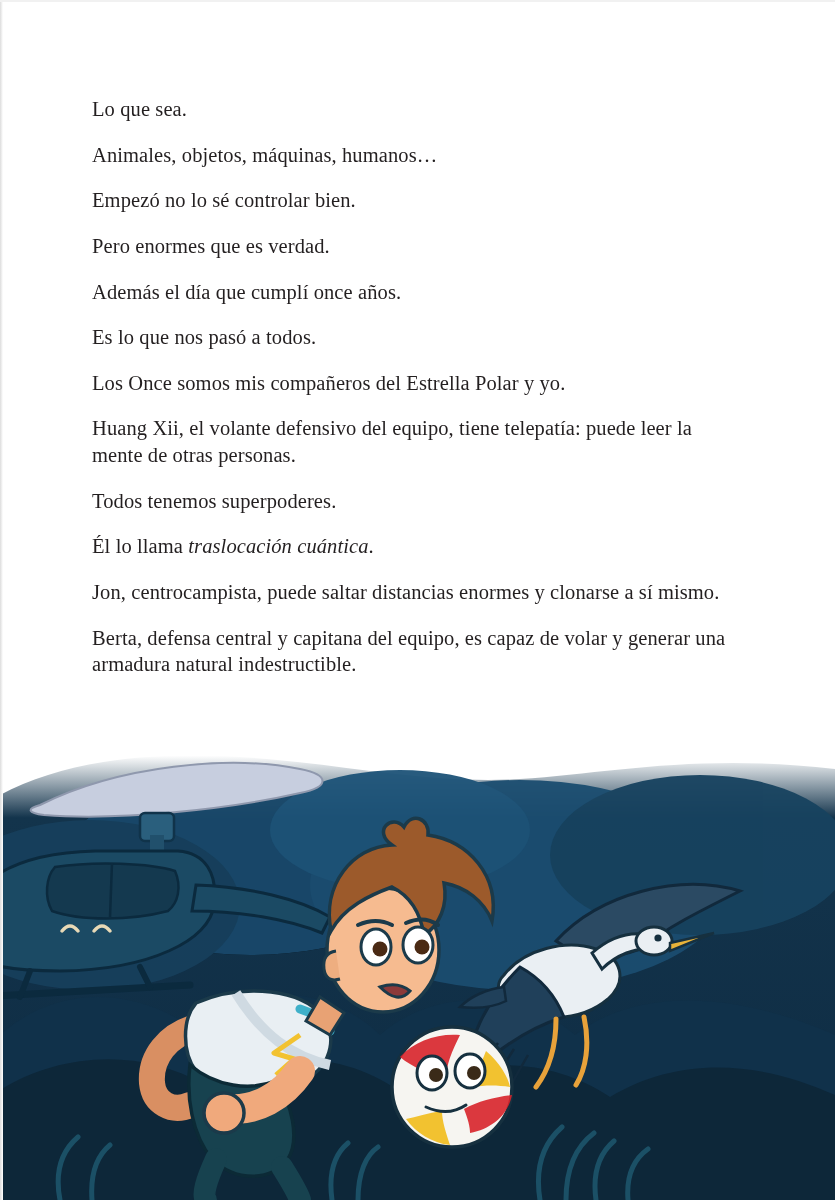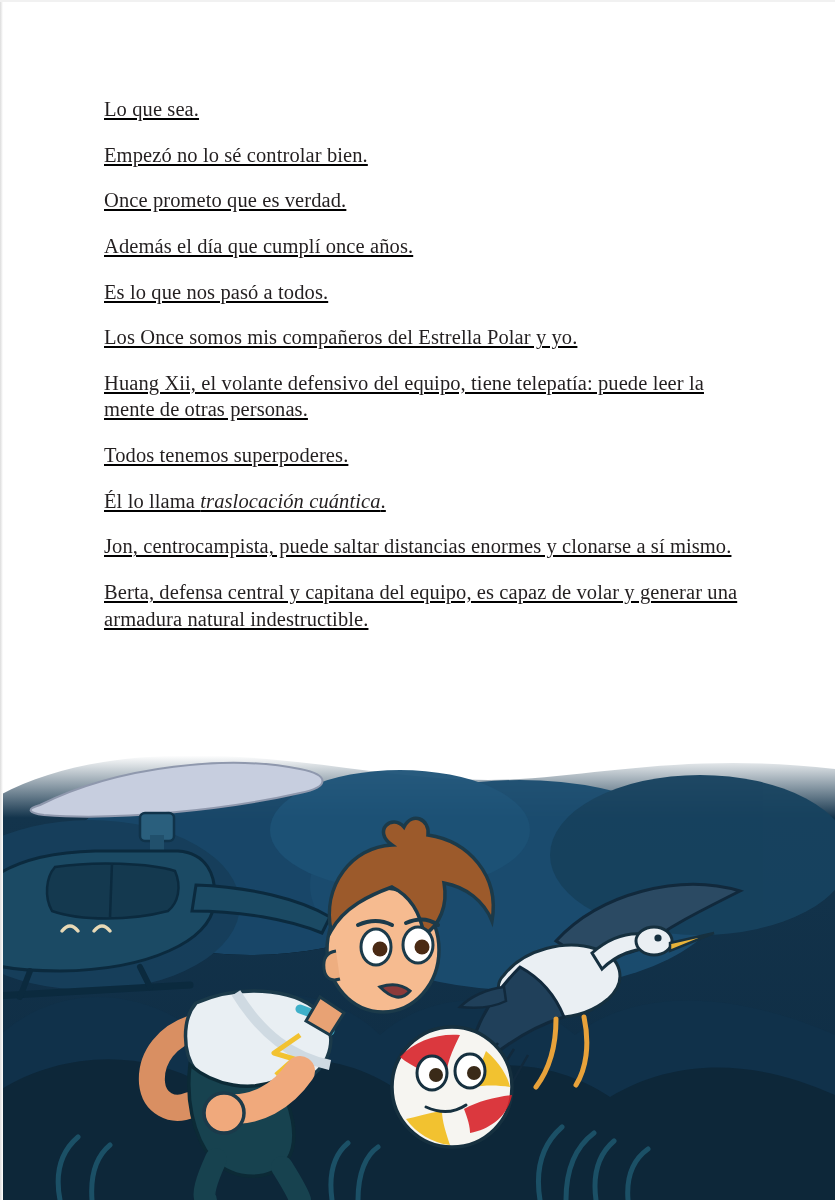--- a/index.html
+++ b/index.html
@@ -12,25 +12,24 @@
     width: 835px;
     height: 1200px;
     background: #ffffff;
     overflow: hidden;
     font-family: "Liberation Serif", serif;
   }
 
   
   .text-block {
     position: absolute;
-    left: 104px;
+    left: 92px;
     top: 96px;
     width: 640px;
     z-index: 5;
-    text-decoration: underline;
   }
   .para {
     font-family: "Liberation Serif", serif;
     font-size: 20.5px;
     line-height: 1.30;
     color: #231f20;
     margin: 0 0 19px 0;
     letter-spacing: 0.1px;
   }
   .para em { font-style: italic; }
@@ -64,22 +63,23 @@
 </head>
 <body>
 
 <div class="page">
 
   <div class="scan-edge-left"></div>
   <div class="scan-edge-top"></div>
 
   <div class="text-block">
     <p class="para">Lo que sea.</p>
+    <p class="para">Animales, objetos, máquinas, humanos…</p>
     <p class="para">Empezó no lo sé controlar bien.</p>
-    <p class="para">Once prometo que es verdad.</p>
+    <p class="para">Pero enormes que es verdad.</p>
     <p class="para">Además el día que cumplí once años.</p>
     <p class="para">Es lo que nos pasó a todos.</p>
     <p class="para">Los Once somos mis compañeros del Estrella Polar y yo.</p>
     <p class="para">Huang Xii, el volante defensivo del equipo, tiene telepatía: puede leer la mente de otras personas.</p>
     <p class="para">Todos tenemos superpoderes.</p>
     <p class="para"><span>Él lo llama </span><em>traslocación cuántica</em><span>.</span></p>
     <p class="para">Jon, centrocampista, puede saltar distancias enormes y clonarse a sí mismo.</p>
     <p class="para">Berta, defensa central y capitana del equipo, es capaz de volar y generar una armadura natural indestructible.</p>
   </div>
 

